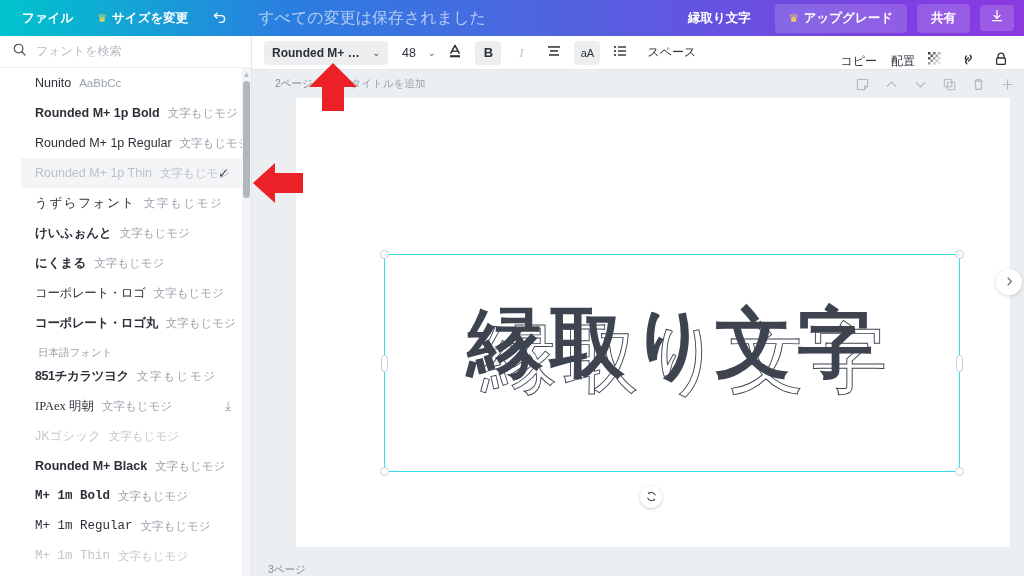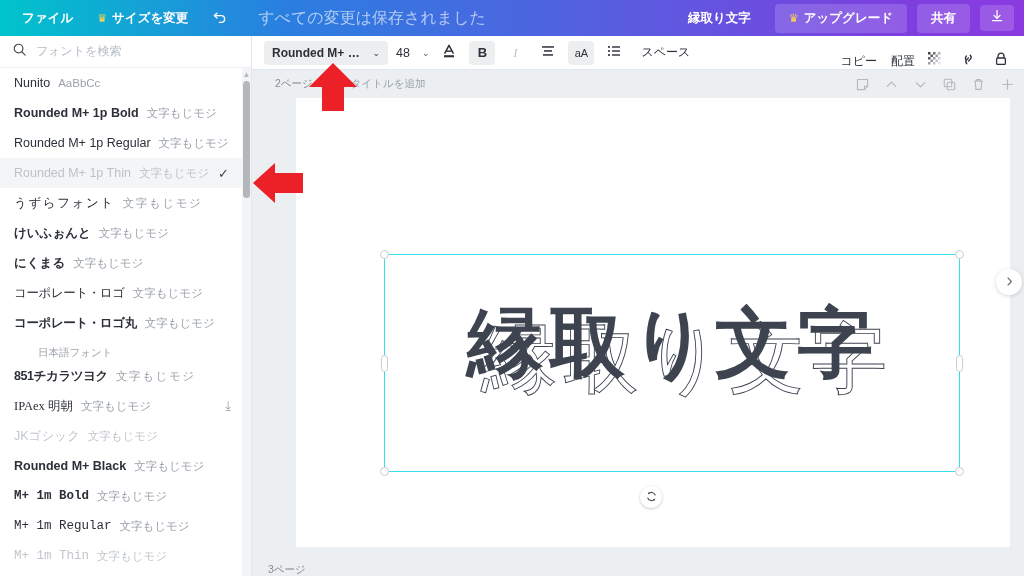--- a/index.html
+++ b/index.html
@@ -47,21 +47,21 @@
     background: #fff; border-right: 1px solid #e3e6ea;
   }
   .searchbar {
     height: 32px; display: flex; align-items: center; gap: 9px; padding: 0 12px;
     border-bottom: 1px solid #eceef1;
   }
   .searchbar .ph { color: #b5bbc2; font-size: 12px; }
   .fontlist { position: relative; height: 508px; overflow: hidden; }
   .fitem {
     height: 30px; display: flex; align-items: center; padding: 0 14px; gap: 8px;
-    white-space: nowrap; cursor: pointer; position: relative;
+    white-space: nowrap; cursor: pointer; position: relative; margin-left: 21px;
   }
   .fitem .nm { font-size: 12.5px; color: #2c3038; }
   .fitem .sm { font-size: 11.5px; color: #9ba2ab; }
   .fitem.sel { background: #f4f5f7; }
   .fitem.sel .nm, .fitem.sel .sm { color: #bcc2c9; }
   .fitem.dim .nm, .fitem.dim .sm { color: #c2c7cd; }
   .fitem .check { position: absolute; right: 22px; font-size: 13px; color: #3c4049; }
   .fitem .dl { position: absolute; right: 20px; font-size: 13px; color: #9ba2ab; }
   .b700 { font-weight: bold; }
   .sechead { font-size: 10.5px; color: #9ba2ab; padding: 8px 14px 1px 14px; margin-left: 24px; }
@@ -83,21 +83,21 @@
   .toolbar {
     position: absolute; top: 0; left: 0; width: 772px; height: 34px; background: #fff;
     border-bottom: 1px solid #e3e6ea; display: flex; align-items: center; padding: 0 12px;
   }
   .fontsel {
     background: #eceef0; border-radius: 4px; height: 24px; padding: 0 8px;
     display: flex; align-items: center; gap: 10px; font-size: 12px; color: #2c3038;
     font-weight: bold; cursor: pointer; max-width: 124px;
   }
   .fontsel .nmtxt { overflow: hidden; text-overflow: ellipsis; white-space: nowrap; }
-  .sizesel { display:flex; align-items:center; gap:12px; margin-left:8px; font-size:12.5px; color:#2c3038; cursor:pointer;}
+  .sizesel { display:flex; align-items:center; gap:12px; margin-left:14px; font-size:12.5px; color:#2c3038; cursor:pointer;}
   .tbico { width: 26px; height: 24px; display: flex; align-items: center; justify-content: center;
            margin-left: 7px; border-radius: 4px; cursor: pointer; color: #2c3038; }
   .tbico.on { background: #eceef0; }
   .tbico.off { color: #c3c7cc; }
   .tbtxt { font-size: 12px; font-weight: normal; color: #2c3038; margin-left: 14px; cursor: pointer; white-space: nowrap; }
   .chev { font-size: 9px; color: #55595f; }
 
   .tb-r { position: absolute; right: 10px; top: 8px; height: 34px; display: flex; align-items: center; }
 
   

